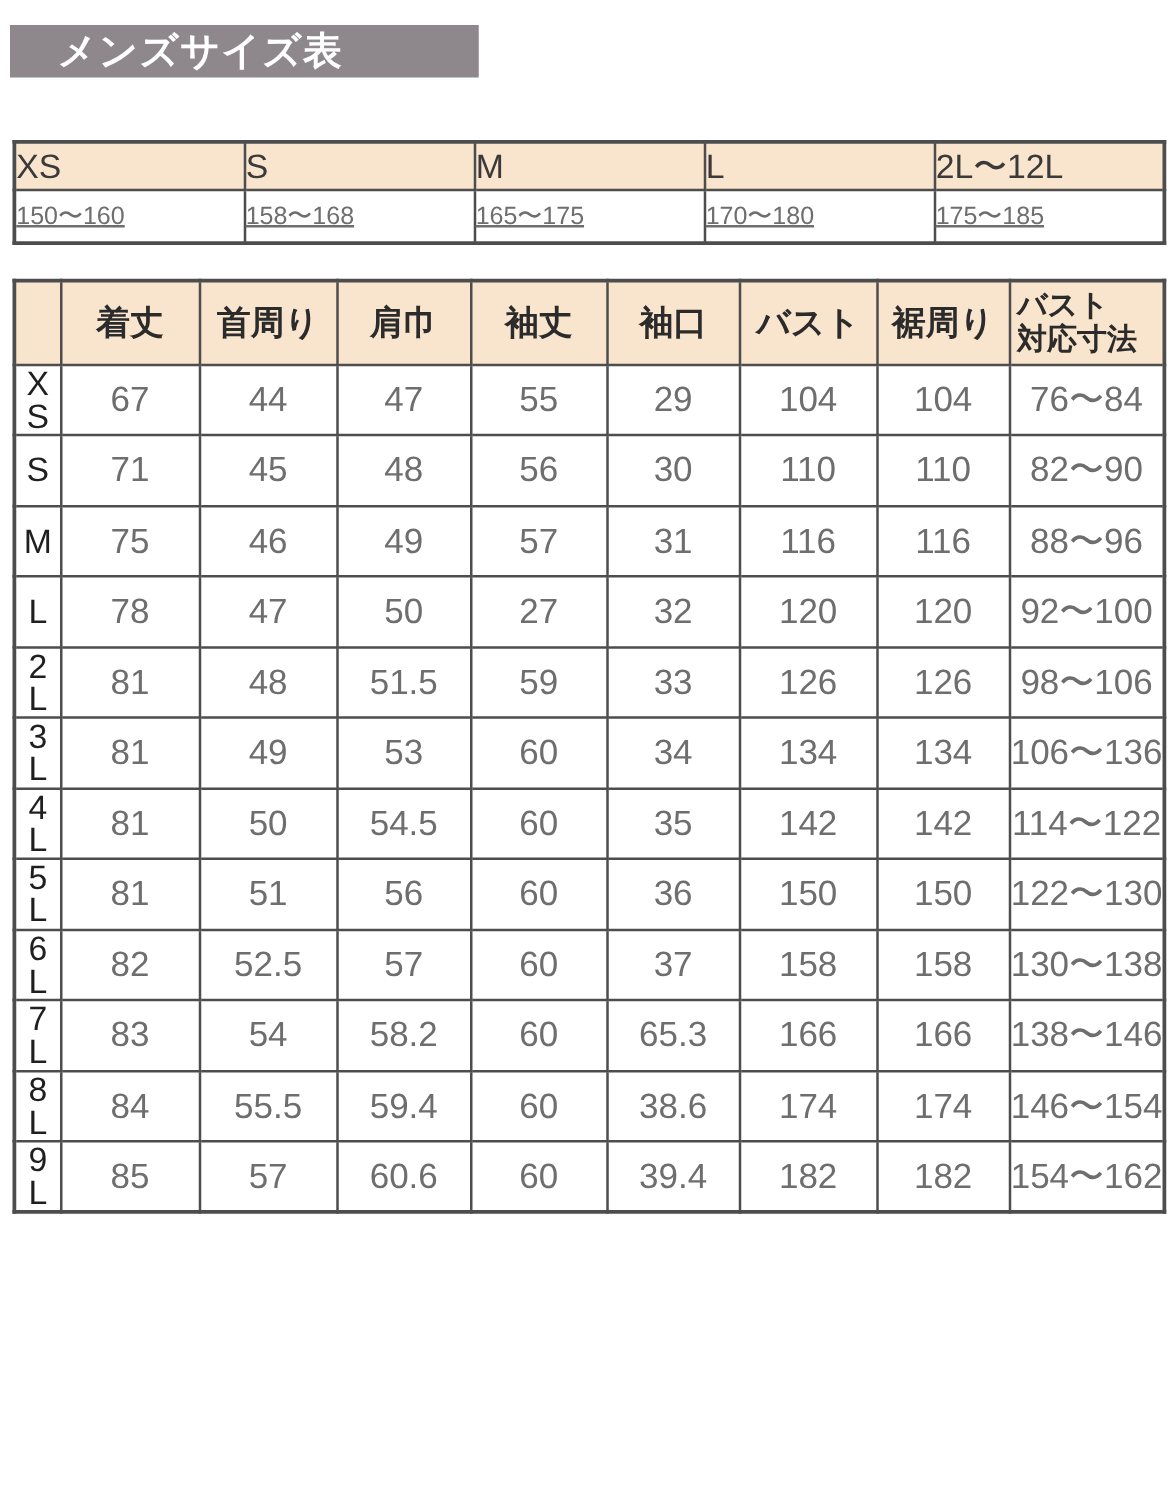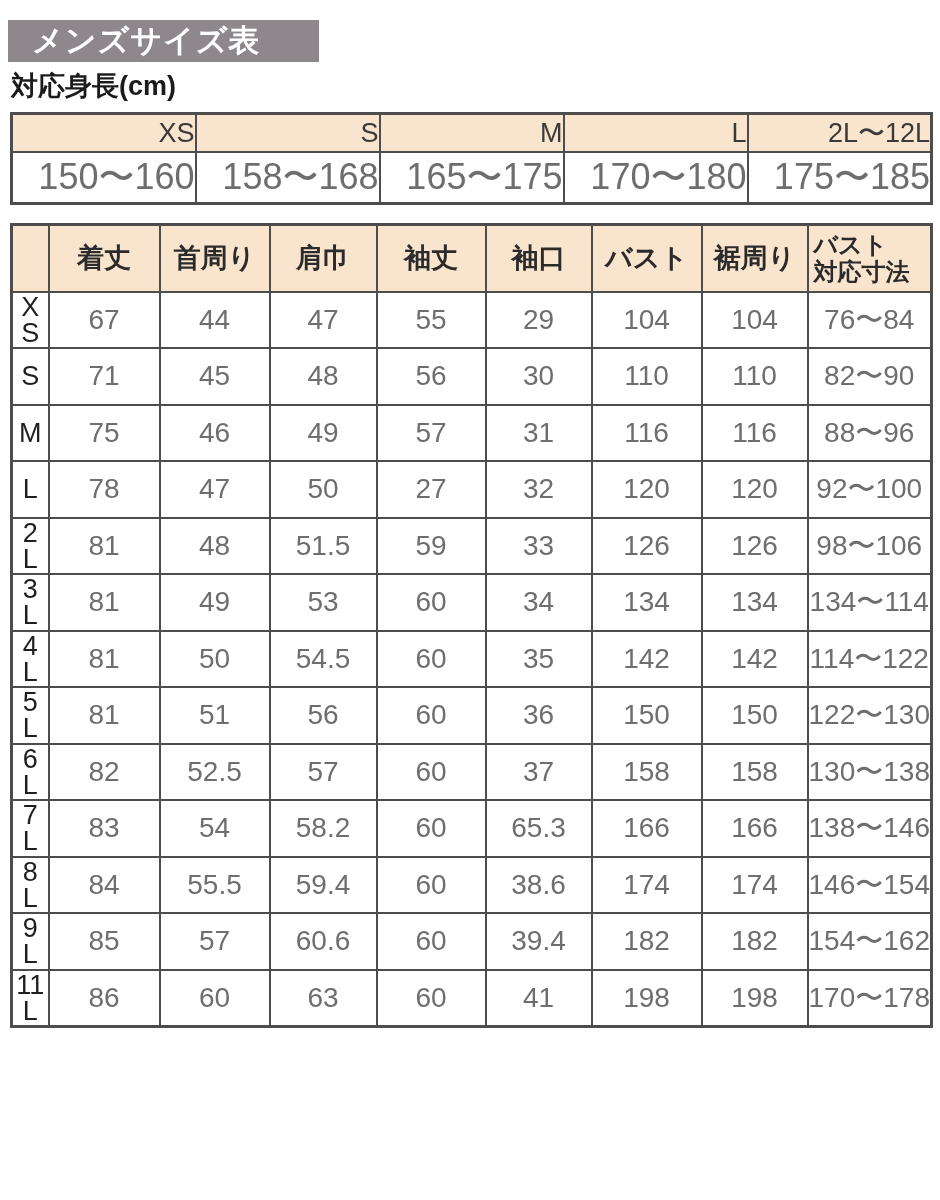--- a/index.html
+++ b/index.html
@@ -6,53 +6,53 @@
   html, body { margin: 0; padding: 0; }
   body {
     width: 940px; height: 1200px;
     background: #ffffff;
     font-family: "Liberation Sans", "DejaVu Sans", sans-serif;
   }
   .page { position: relative; width: 940px; height: 1200px; overflow: hidden; }
 
   .title-bar {
     position: absolute; left: 8px; top: 20px;
-    width: 311px; height: 42px;
+    width: 375px; height: 42px;
     background: var(--title-bg, #8E888D);
     color: #ffffff;
     font-size: 31px; font-weight: bold;
     display: flex; align-items: center;
-    padding-left: 24px;
+    padding-left: 38px;
     letter-spacing: 1px;
   }
 
   .subtitle {
     position: absolute; left: 11px; top: 68px;
     font-size: 27px; font-weight: bold;
     color: #1b1b1b;
   }
 
   table { border-collapse: collapse; table-layout: fixed; }
   th, td { padding: 0; }
 
   .height-table {
     position: absolute; left: 10px; top: 112px; width: 920px;
     border: 3px solid var(--border, #4D4D4D);
   }
   .height-table th, .height-table td {
     border: 2px solid var(--border, #4D4D4D);
-    text-align: right; vertical-align: middle;
+    text-align: left; vertical-align: middle;
   }
   .height-table thead tr { height: 31px; }
   .height-table thead th {
     background: var(--header-bg, #F9E4CD);
     font-size: 27px; font-weight: normal; color: #3a3a3a;
   }
   .height-table tbody tr { height: 42px; }
-  .height-table tbody td { font-size: 36px; color: var(--value-color, #6E6E6E); }
+  .height-table tbody td { font-size: 20px; color: var(--value-color, #6E6E6E); text-decoration: underline; }
 
   .size-table {
     position: absolute; left: 10px; top: 223px; width: 920px;
     border: 3px solid var(--border, #4D4D4D);
     padding-left: 36px;
   }
   .size-table th, .size-table td {
     border: 2px solid var(--border, #4D4D4D);
     text-align: center; vertical-align: middle;
   }
@@ -75,21 +75,20 @@
 </style>
 </head>
 <body>
 
 <div class="page">
 
   <div class="title-bar">
     <span>メンズサイズ表</span>
   </div>
 
-  <div class="subtitle">対応身長(cm)</div>
 
   <table class="height-table">
     <colgroup>
       <col style="width:184px">
         <col style="width:184px">
         <col style="width:184px">
         <col style="width:184px">
         <col style="width:184px">
     </colgroup>
     <thead>
@@ -199,21 +198,21 @@
         <tr>
           <th class="row-label">3
 L</th>
           <td>81</td>
           <td>49</td>
           <td>53</td>
           <td>60</td>
           <td>34</td>
           <td>134</td>
           <td>134</td>
-          <td>134〜114</td>
+          <td>106〜136</td>
         </tr>
         <tr>
           <th class="row-label">4
 L</th>
           <td>81</td>
           <td>50</td>
           <td>54.5</td>
           <td>60</td>
           <td>35</td>
           <td>142</td>
@@ -273,28 +272,16 @@
 L</th>
           <td>85</td>
           <td>57</td>
           <td>60.6</td>
           <td>60</td>
           <td>39.4</td>
           <td>182</td>
           <td>182</td>
           <td>154〜162</td>
         </tr>
-        <tr>
-          <th class="row-label">11
-L</th>
-          <td>86</td>
-          <td>60</td>
-          <td>63</td>
-          <td>60</td>
-          <td>41</td>
-          <td>198</td>
-          <td>198</td>
-          <td>170〜178</td>
-        </tr>
       </tbody>
   </table>
 
 </div>
 
 </body></html>

